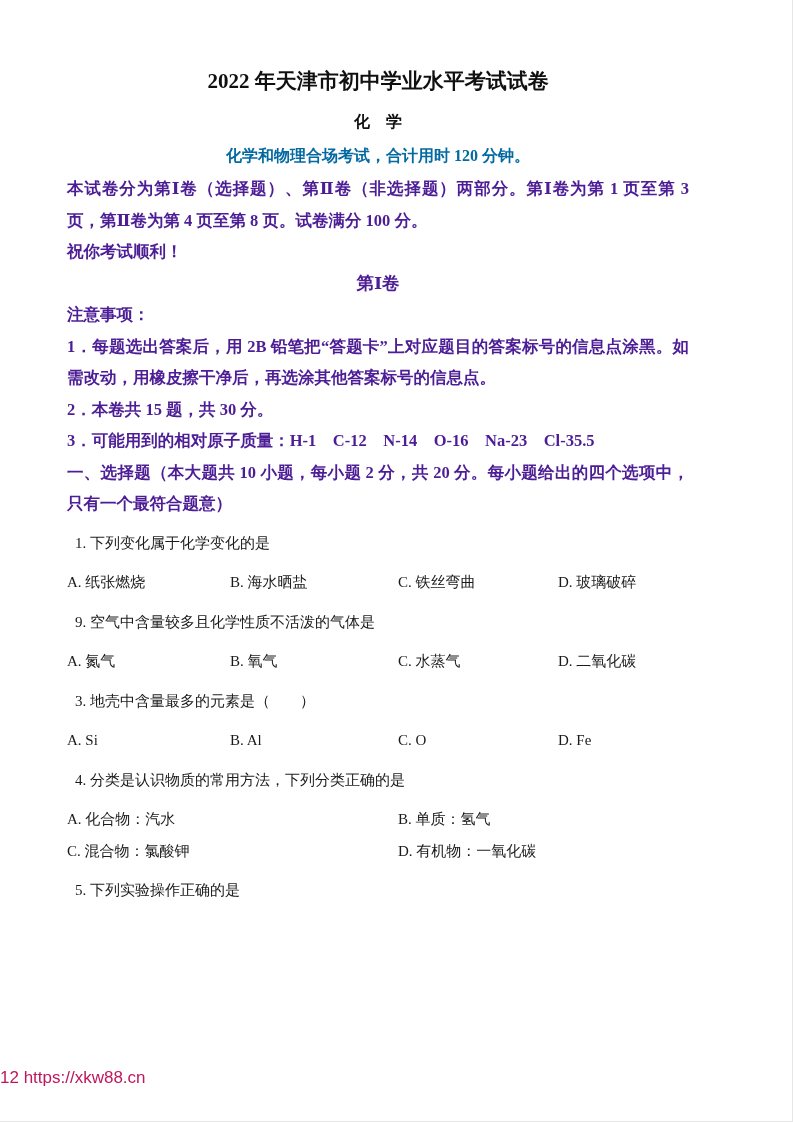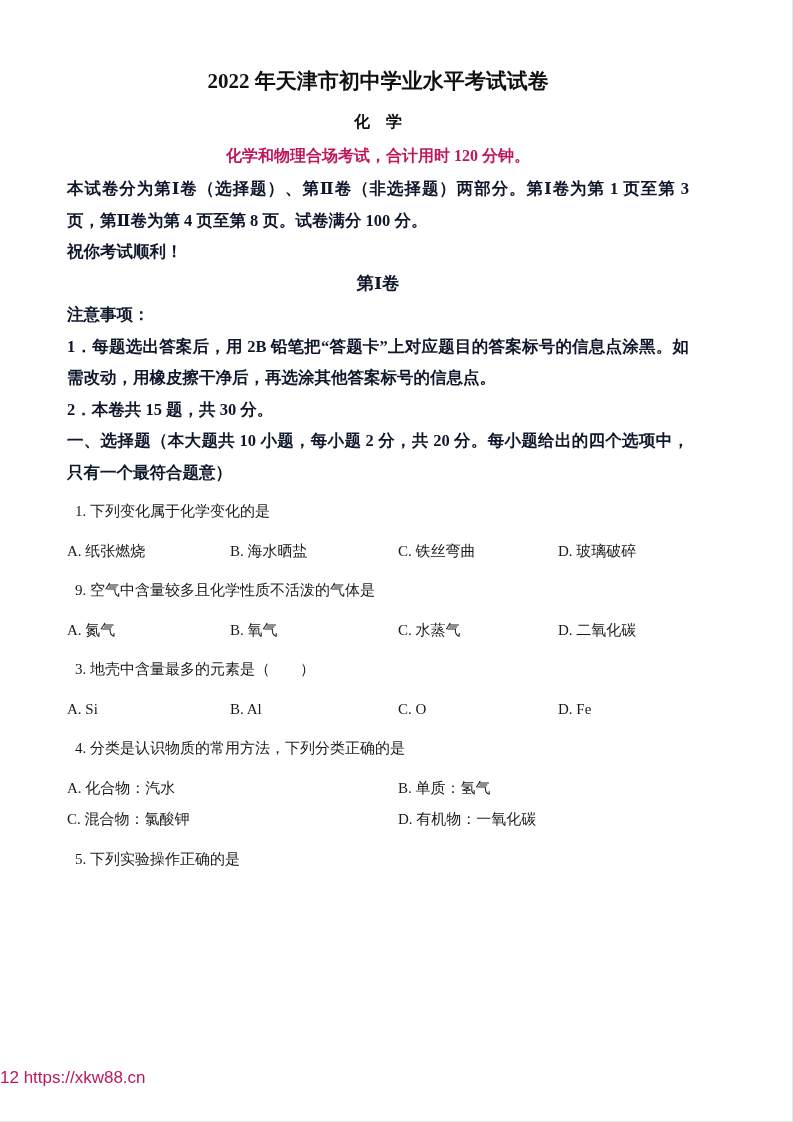--- a/index.html
+++ b/index.html
@@ -34,35 +34,35 @@
     line-height: 26px;
     font-weight: 700;
     color: #101010;
   }
   .exam-note {
     margin: 10px 0 0 0;
     text-align: center;
     font-size: 16px;
     line-height: 22px;
     font-weight: 700;
-    color: #be185d;
+    color: #0369a1;
   }
   .body-block {
     margin-top: 6px;
   }
   .body-block p {
     margin: 0;
   }
   .b {
     font-weight: 700;
     font-size: 16.5px;
     line-height: 31.5px;
     text-align: justify;
     text-justify: inter-ideograph;
-    color: #0f172a;
+    color: #4c1d95;
   }
   .center {
     text-align: center;
   }
   .section-title {
     font-size: 17.5px;
   }
   .questions {
     font-weight: 400;
     font-size: 15px;
@@ -103,20 +103,21 @@
   <div class="body-block">
 
     <p class="b">本试卷分为第Ⅰ卷（选择题）、第Ⅱ卷（非选择题）两部分。第Ⅰ卷为第 1 页至第 3 页，第Ⅱ卷为第 4 页至第 8 页。试卷满分 100 分。</p>
     <p class="b">祝你考试顺利！</p>
 
     <p class="b center section-title">第Ⅰ卷</p>
 
     <p class="b">注意事项：</p>
     <p class="b">1．每题选出答案后，用 2B 铅笔把“答题卡”上对应题目的答案标号的信息点涂黑。如需改动，用橡皮擦干净后，再选涂其他答案标号的信息点。</p>
     <p class="b">2．本卷共 15 题，共 30 分。</p>
+    <p class="b">3．可能用到的相对原子质量：H-1　C-12　N-14　O-16　Na-23　Cl-35.5</p>
 
     <p class="b">一、选择题（本大题共 10 小题，每小题 2 分，共 20 分。每小题给出的四个选项中，只有一个最符合题意）</p>
 
     <div class="questions">
 
       <div>
         <p>1. 下列变化属于化学变化的是</p>
         <div class="opt4">
           <span>A. 纸张燃烧</span>
           <span>B. 海水晒盐</span>

